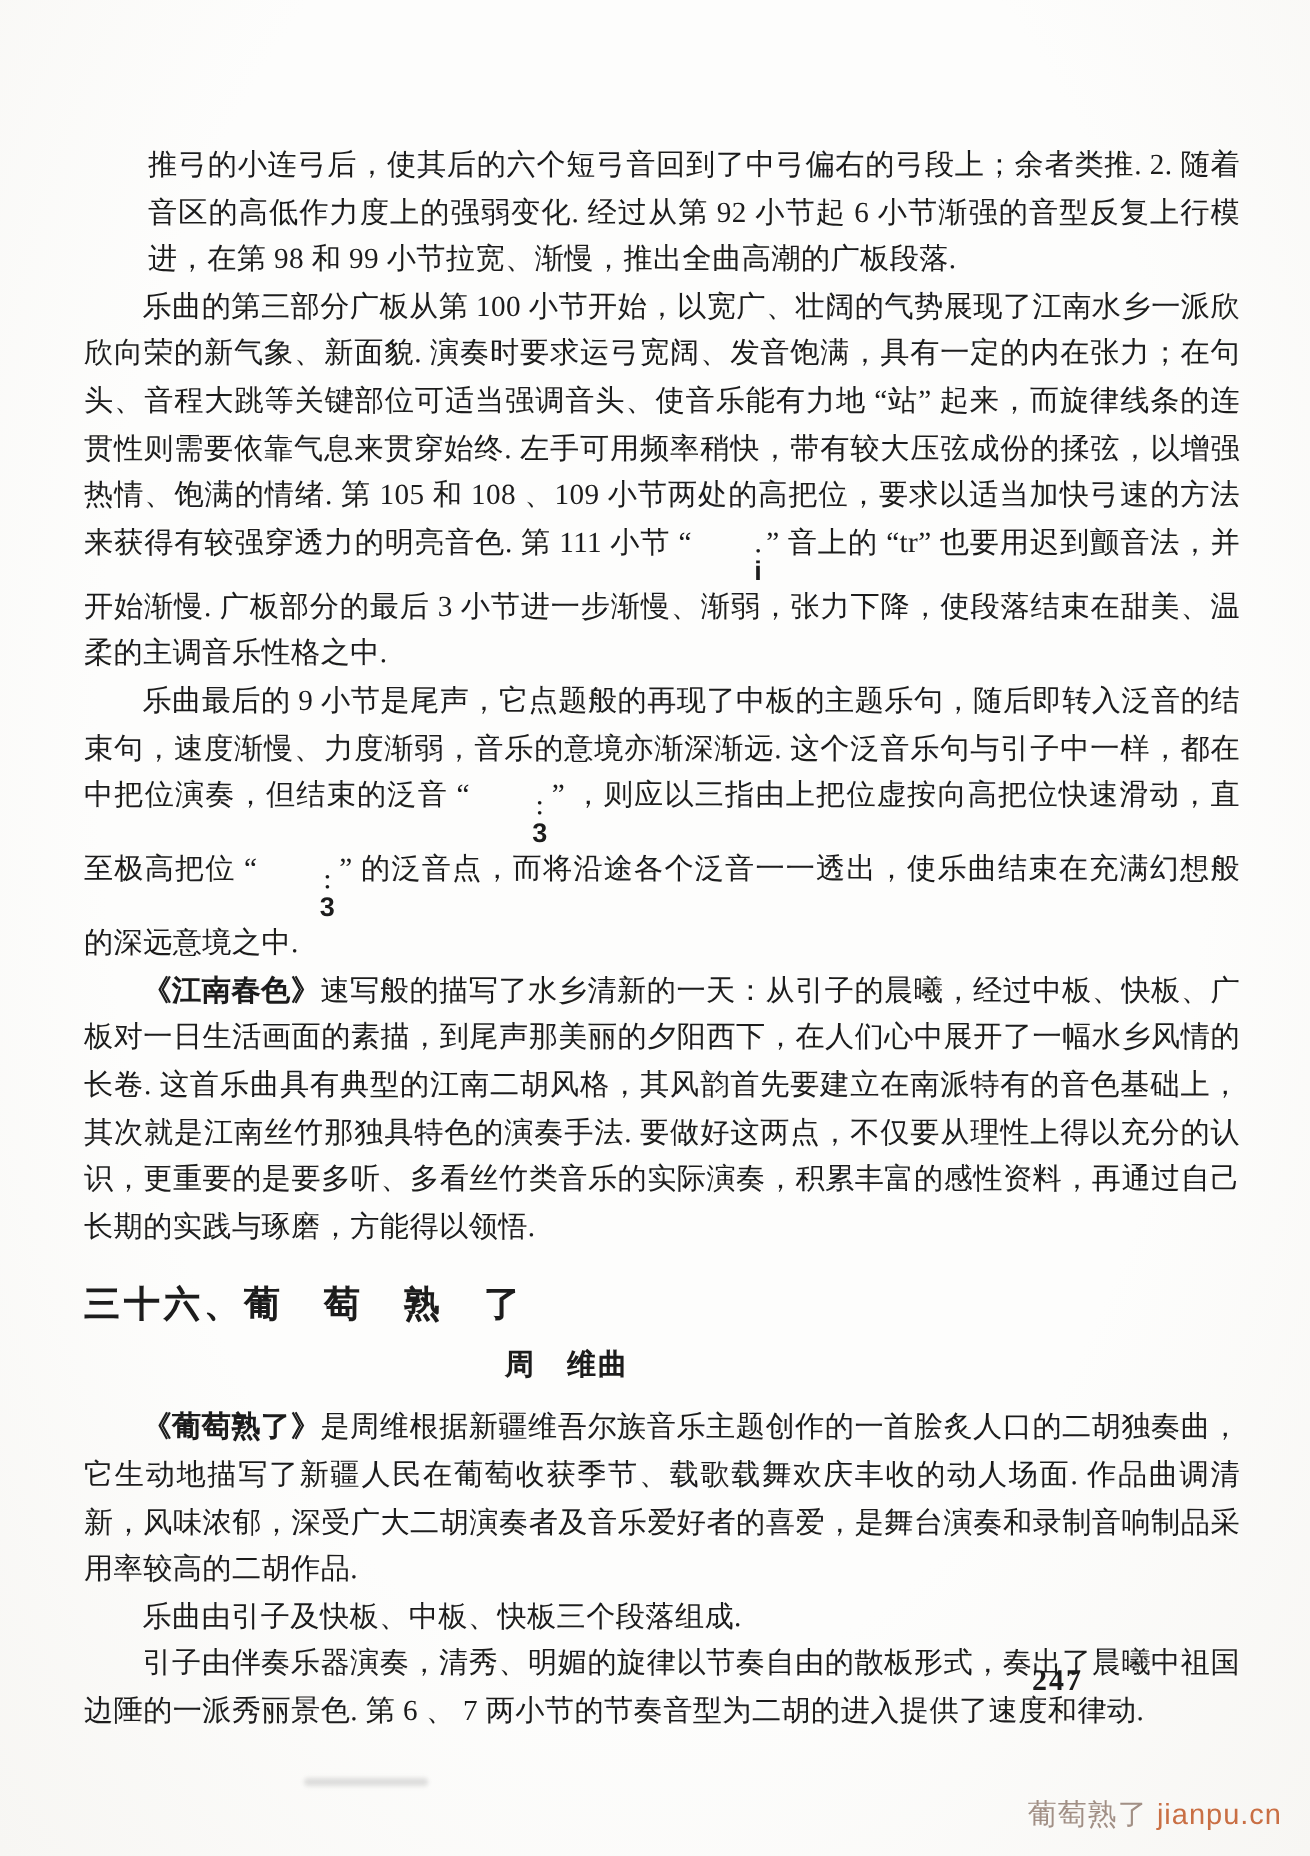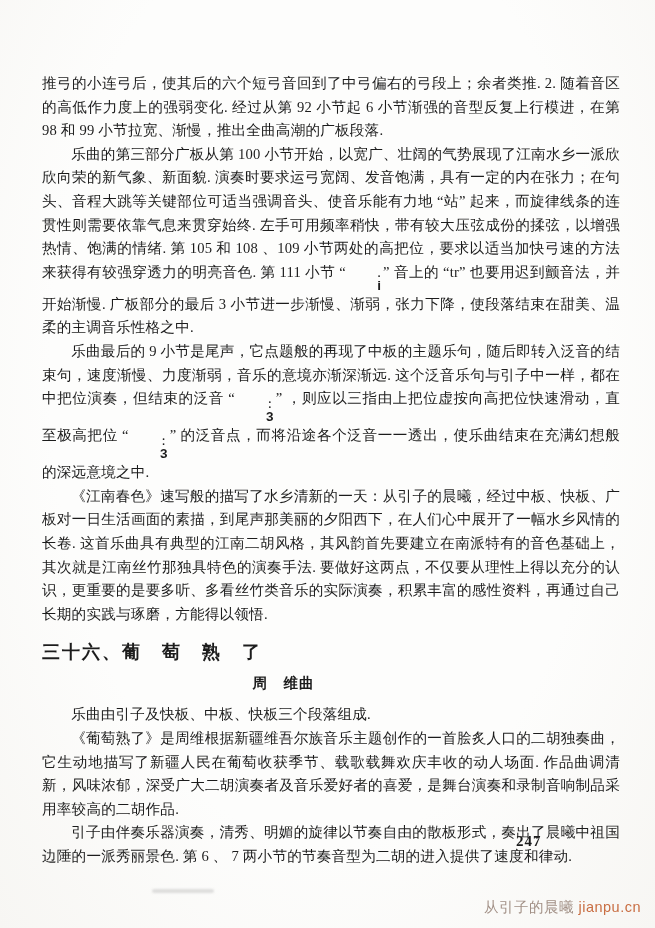--- a/index.html
+++ b/index.html
@@ -19,22 +19,22 @@
   .text-col{
     position:absolute;
     left:42px;top:72px;
     width:578px;
     font-size:14.6px;
     line-height:23.6px;
     text-align:justify;
     letter-spacing:0.2px;
   }
   .para{margin:0;text-indent:2em;}
-  .para.no-indent{text-indent:0;}
-  .para b{font-weight:400;}
+  .para.no-indent{text-indent:0;margin-left:32px;}
+  .para b{font-weight:700;}
   .section-title{
     margin:15px 0 7px 0;
     text-align:left;
     text-indent:0;
     font-size:18px;
     font-weight:700;
     letter-spacing:2px;
   }
   .byline{
     margin:0 95px 8px 0;
@@ -111,29 +111,29 @@
             <span class="chr">3</span>
           </span>” 的泛音点，而将沿途各个泛音一一透出，使乐曲结束在充满幻想般的深远意境之中.</p>
         <p class="para"><b>《江南春色》</b>速写般的描写了水乡清新的一天：从引子的晨曦，经过中板、快板、广板对一日生活画面的素描，到尾声那美丽的夕阳西下，在人们心中展开了一幅水乡风情的长卷. 这首乐曲具有典型的江南二胡风格，其风韵首先要建立在南派特有的音色基础上，其次就是江南丝竹那独具特色的演奏手法. 要做好这两点，不仅要从理性上得以充分的认识，更重要的是要多听、多看丝竹类音乐的实际演奏，积累丰富的感性资料，再通过自己长期的实践与琢磨，方能得以领悟.</p>
       </div>
 
     <p class="para section-title">三十六、葡　萄　熟　了</p>
 
     <p class="para byline">周　维曲</p>
 
     <div>
+        <p class="para"><b>《葡萄熟了》</b>是周维根据新疆维吾尔族音乐主题创作的一首脍炙人口的二胡独奏曲，它生动地描写了新疆人民在葡萄收获季节、载歌载舞欢庆丰收的动人场面. 作品曲调清新，风味浓郁，深受广大二胡演奏者及音乐爱好者的喜爱，是舞台演奏和录制音响制品采用率较高的二胡作品.</p>
         <p class="para">乐曲由引子及快板、中板、快板三个段落组成.</p>
-        <p class="para"><b>《葡萄熟了》</b>是周维根据新疆维吾尔族音乐主题创作的一首脍炙人口的二胡独奏曲，它生动地描写了新疆人民在葡萄收获季节、载歌载舞欢庆丰收的动人场面. 作品曲调清新，风味浓郁，深受广大二胡演奏者及音乐爱好者的喜爱，是舞台演奏和录制音响制品采用率较高的二胡作品.</p>
         <p class="para">引子由伴奏乐器演奏，清秀、明媚的旋律以节奏自由的散板形式，奏出了晨曦中祖国边陲的一派秀丽景色. 第 6 、 7 两小节的节奏音型为二胡的进入提供了速度和律动.</p>
       </div>
   </div>
 
   <div class="page-number">247</div>
 
   <div class="smudge"></div>
 
   <div class="watermark">
-    <span class="wm-name">从引子的晨曦</span>
+    <span class="wm-name">葡萄熟了</span>
     <span> </span>
     <span class="wm-url">jianpu.cn</span>
   </div>
 
 </div>
 
 </body></html>

